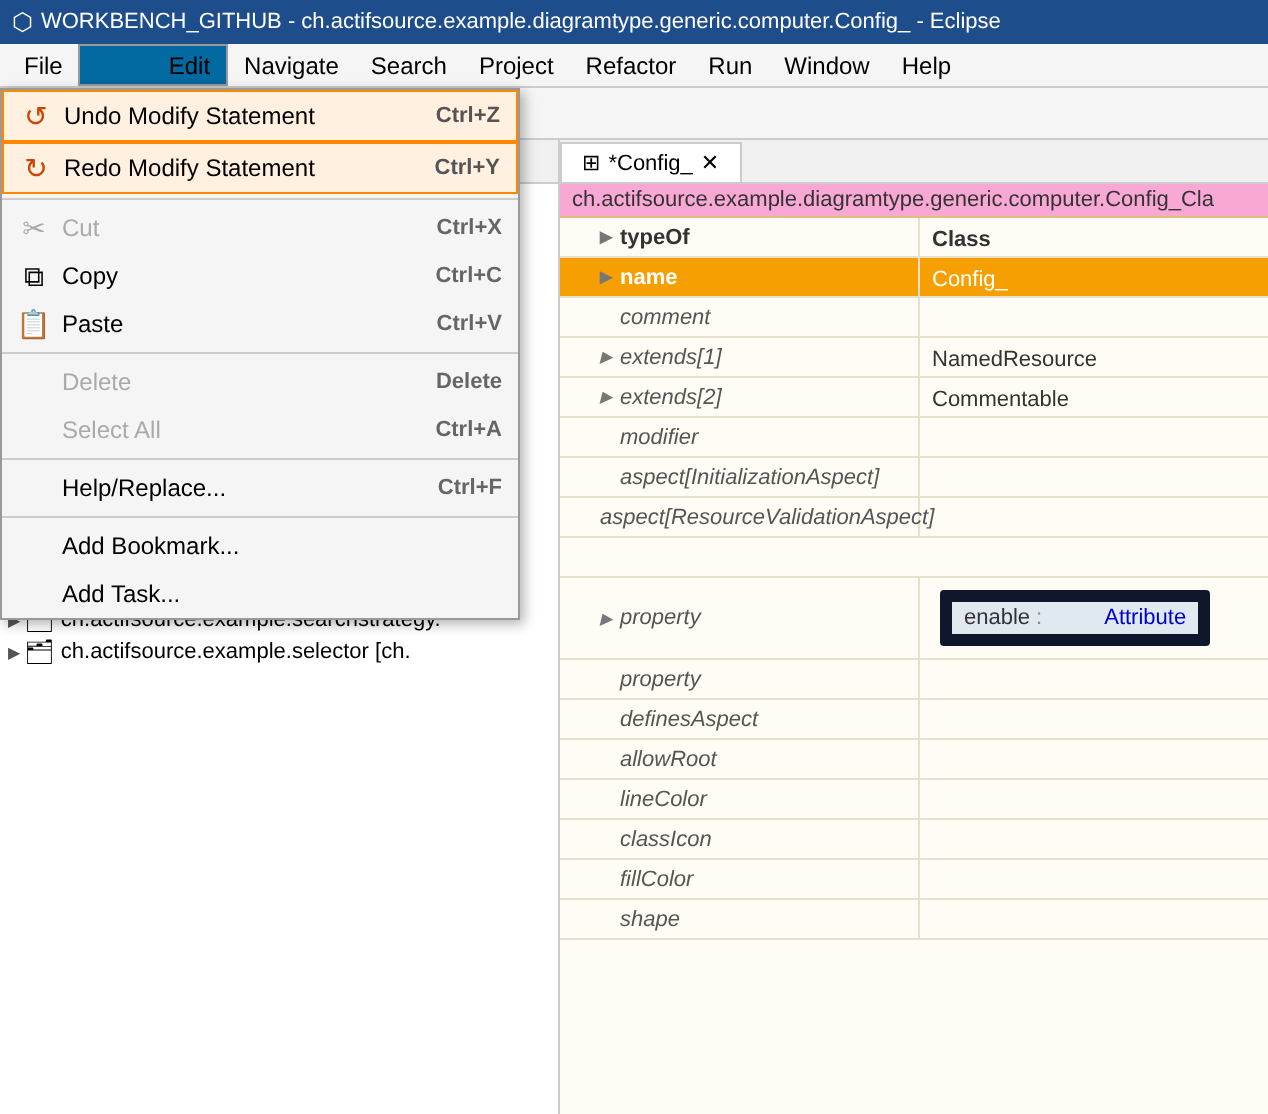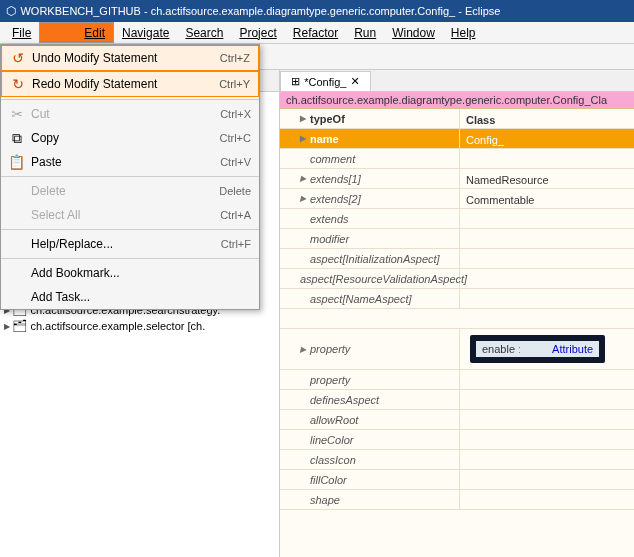--- a/index.html
+++ b/index.html
@@ -28,28 +28,27 @@
       padding: 0 4px;
       position: relative;
     }
     .menu-item {
       padding: 2px 8px;
       font-size: 12px;
       cursor: pointer;
       height: 100%;
       display: flex;
       align-items: center;
-      text-decoration: underline;
     }
     .menu-item:hover, .menu-item.active {
       background: #0078d7;
       color: white;
     }
     .menu-item.active {
-      background: #f97316;
+      background: #0369a1;
       color: black;
       border: 1px solid #999;
       padding-left: 44px;
     }
 
     
     .toolbar {
       background: #f5f5f5;
       border-bottom: 1px solid #ccc;
       height: 26px;
@@ -235,21 +234,21 @@
       padding: 4px 8px;
       font-size: 12px;
       cursor: pointer;
       gap: 6px;
     }
     .dropdown-item.highlighted {
       background: #fff0e0;
       border: 1px solid #ff8800;
     }
     .dropdown-item .item-icon { width: 16px; height: 16px; display: flex; align-items: center; justify-content: center; font-size: 14px; }
-    .dropdown-item .shortcut { margin-left: auto; color: #666; font-size: 11px; }
+    .dropdown-item .shortcut { margin-left: auto; color: #666; font-size: 11px; font-weight: bold; }
     .dropdown-item.highlighted .shortcut { color: #555; }
     .dropdown-separator { height: 1px; background: #ccc; margin: 2px 0; }
     .dropdown-item.disabled { color: #aaa; cursor: default; }
 
     .undo-icon { color: #cc4400; font-size: 14px; }
     .redo-icon { color: #cc4400; font-size: 14px; }
 
     
     .expand-arrow { 
       display: inline-block; 
@@ -496,41 +495,31 @@
             <span class="expand-arrow">▶</span>extends[1]</div>
           <div class="prop-value">NamedResource</div>
         </div>
         <div class="prop-row">
           <div class="prop-name">
             <span class="expand-arrow">▶</span>extends[2]</div>
           <div class="prop-value">Commentable</div>
         </div>
         <div class="prop-row">
           <div class="prop-name">
-            <span class="expand-arrow"> </span>extends</div>
-          <div class="prop-value"></div>
-        </div>
-        <div class="prop-row">
-          <div class="prop-name">
             <span class="expand-arrow"> </span>modifier</div>
           <div class="prop-value"></div>
         </div>
         <div class="prop-row">
           <div class="prop-name">
             <span class="expand-arrow"> </span>aspect[InitializationAspect]</div>
           <div class="prop-value"></div>
         </div>
         <div class="prop-row">
           <div class="prop-name">
             <span class="expand-arrow"> </span>aspect[ResourceValidationAspect]</div>
-          <div class="prop-value"></div>
-        </div>
-        <div class="prop-row">
-          <div class="prop-name">
-            <span class="expand-arrow"> </span>aspect[NameAspect]</div>
           <div class="prop-value"></div>
         </div>
         <div class="prop-row">
           <div class="prop-value"></div>
         </div>
 
         <div class="prop-row">
           <div class="prop-name">
             <span class="expand-arrow">▶</span>property</div>
           <div class="prop-value">

